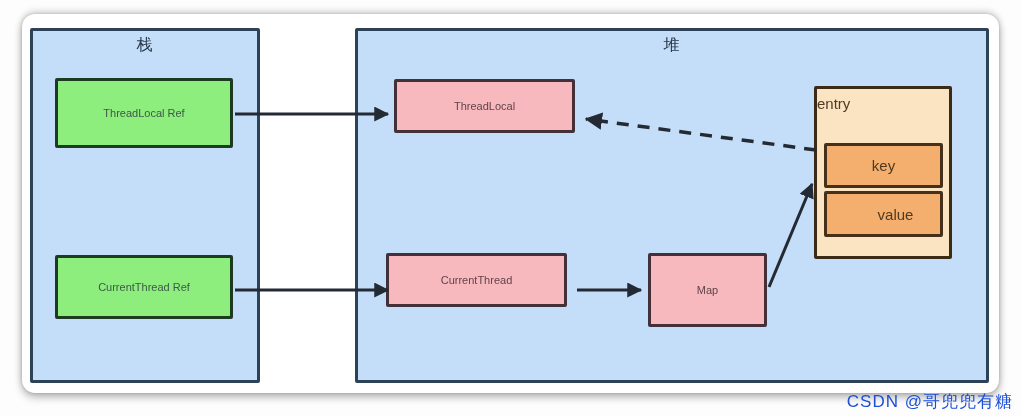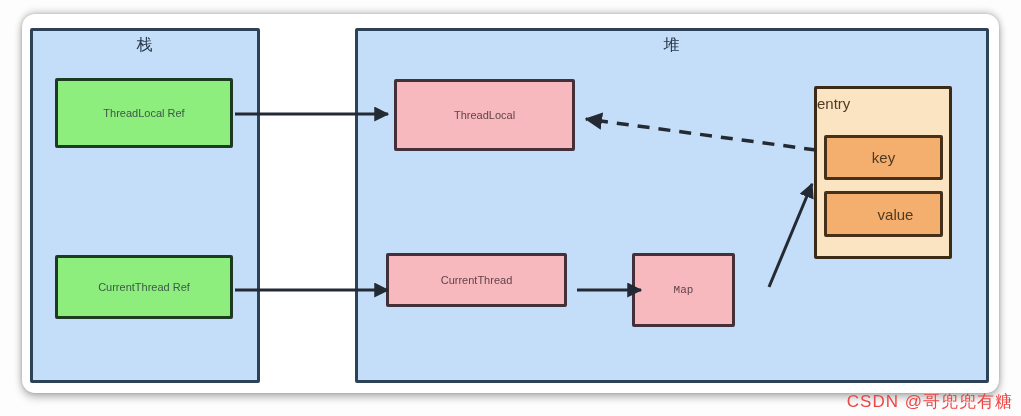--- a/index.html
+++ b/index.html
@@ -101,21 +101,21 @@
   }
   .edge.dashed {
     stroke-width: 3.5;
     stroke-dasharray: 12 9;
   }
   .watermark {
     position: absolute;
     top: 390px;
     right: 8px;
     font-size: 17px;
-    color: #ef4444;
+    color: #1d4ed8;
     letter-spacing: 1px;
     white-space: nowrap;
   }
 </style>
 </head>
 <body>
 
 <div class="canvas">
 
   <div class="card"></div>
@@ -126,33 +126,33 @@
   <div class="node node-green" style="left:55px; top:78px; width:178px; height:70px;">
     <span>ThreadLocal Ref</span>
   </div>
   <div class="node node-green" style="left:55px; top:255px; width:178px; height:64px;">
     <span>CurrentThread Ref</span>
   </div>
 
   <div class="region" style="left:355px; top:28px; width:634px; height:355px;">
     <div class="region-label">堆</div>
   </div>
-  <div class="node node-pink" style="left:394px; top:79px; width:181px; height:72px;">
+  <div class="node node-pink" style="left:394px; top:79px; width:181px; height:54px;">
     <span>ThreadLocal</span>
   </div>
   <div class="node node-pink" style="left:386px; top:253px; width:181px; height:54px;">
     <span>CurrentThread</span>
   </div>
-  <div class="node node-pink" style="left:632px; top:253px; width:103px; height:74px;font-family:Liberation Mono, monospace;">
+  <div class="node node-pink" style="left:648px; top:253px; width:119px; height:74px;">
     <span>Map</span>
   </div>
 
   <div class="entry-box">
     <div class="entry-label">entry</div>
-    <div class="entry-field" style="left:7px; top:46px; width:119px; height:45px;">
+    <div class="entry-field" style="left:7px; top:54px; width:119px; height:45px;">
       <span>key</span>
     </div>
     <div class="entry-field" style="left:7px; top:102px; width:119px; height:46px;padding-left:24px;">
       <span>value</span>
     </div>
   </div>
 
   <svg class="arrows" viewBox="0 0 1021 416" xmlns="http://www.w3.org/2000/svg">
     <defs>
       <marker id="arrowhead" viewBox="0 0 12 12" refX="11" refY="6" markerWidth="5" markerHeight="5" orient="auto-start-reverse">

